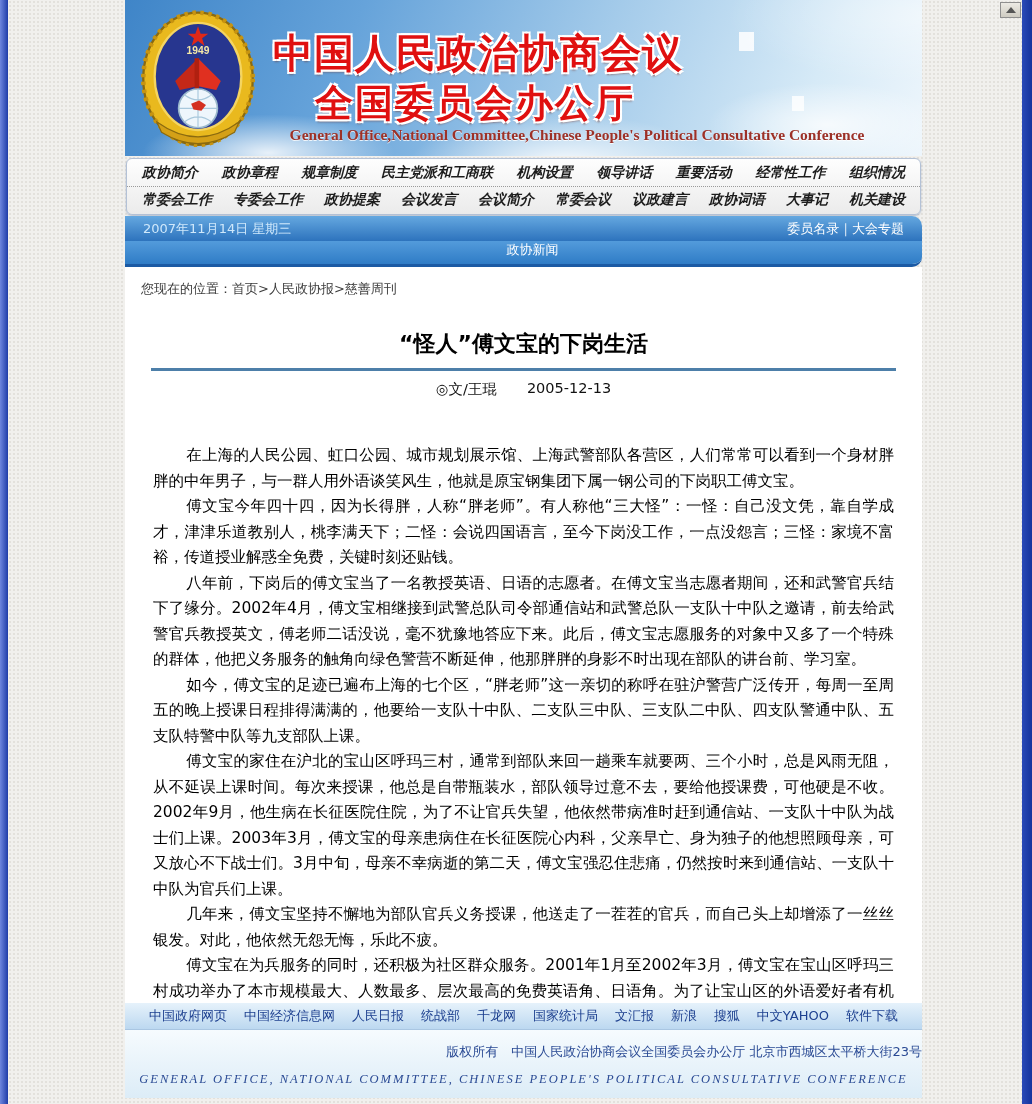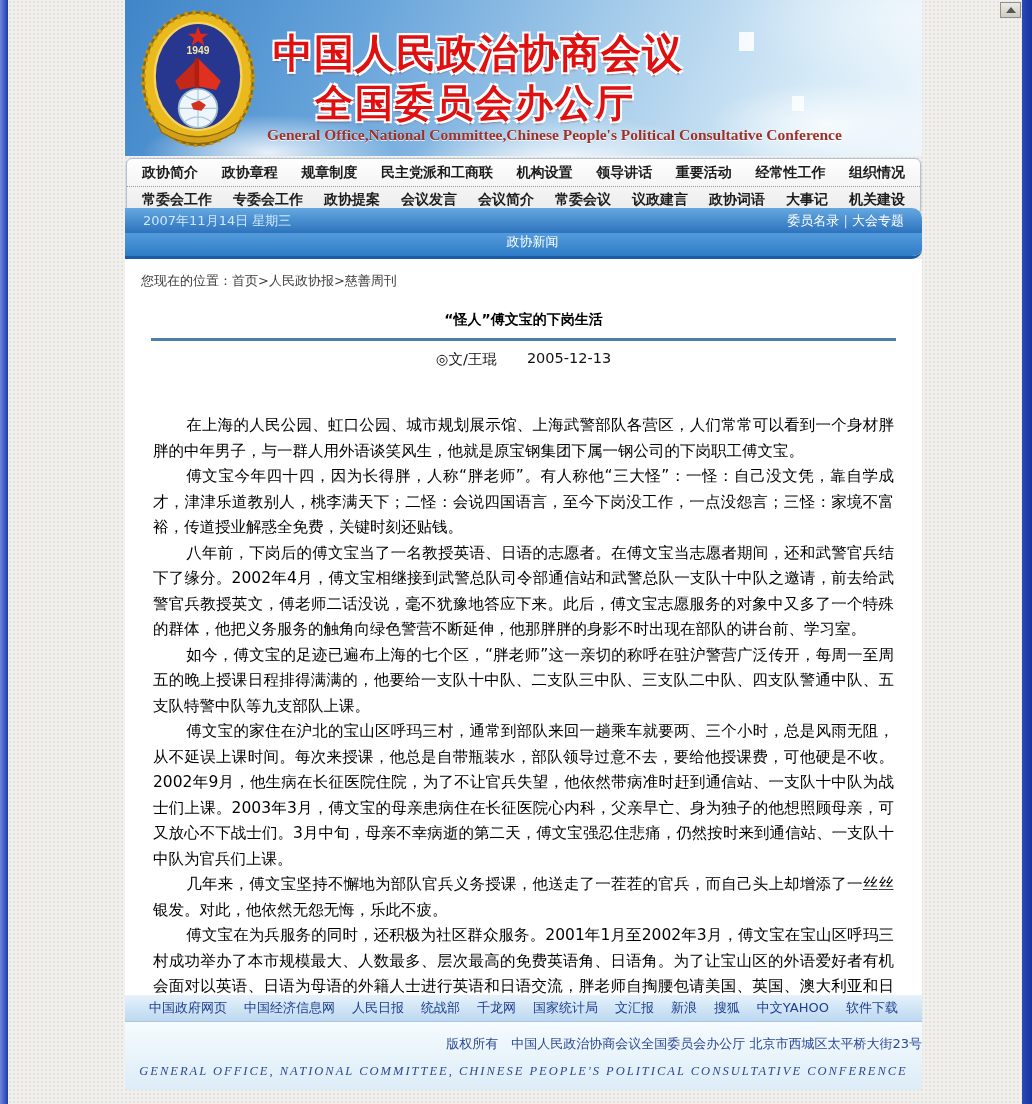--- a/index.html
+++ b/index.html
@@ -33,26 +33,26 @@
     background:rgba(255,255,255,.85); }
   .banner::after{ content:""; position:absolute; right:118px; top:96px; width:12px; height:15px;
     background:rgba(255,255,255,.8); }
   .emblem{ position:absolute; left:16px; top:10px; }
   .hdr-t1{ position:absolute; left:148px; top:26px; font-size:40px; font-weight:bold;
     letter-spacing:1px; color:#e01010;
     text-shadow:-2px -2px 0 #fff,2px -2px 0 #fff,-2px 2px 0 #fff,2px 2px 0 #fff,0 3px 2px rgba(120,40,20,.45); }
   .hdr-t2{ position:absolute; left:190px; top:78px; font-size:38px; font-weight:bold;
     letter-spacing:2px; color:#e01010;
     text-shadow:-2px -2px 0 #fff,2px -2px 0 #fff,-2px 2px 0 #fff,2px 2px 0 #fff,0 3px 2px rgba(120,40,20,.45); }
-  .hdr-en{ position:absolute; left:142px; top:126px; width:620px; 
+  .hdr-en{ position:absolute; left:142px; top:126px; width:620px; text-align:center;
     font-family:"Liberation Serif",serif; font-weight:bold; font-size:15.5px; color:#9c3128;
     text-shadow:0 1px 0 rgba(255,255,255,.8); }
 
   
-  .navwrap{ height:52px; padding-top:2px; background:transparent; }
+  .navwrap{ height:60px; padding-top:2px; background:transparent;font-style:italic; }
   .navbar{ height:57px; margin:0 1px; background:linear-gradient(#fefefe,#ebebeb);
     border:1px solid #b3c1d6; border-radius:6px; box-shadow:0 1px 2px rgba(60,90,140,.35); }
   .nav-row{ display:flex; justify-content:space-between; align-items:center;
     height:27px; padding:0 15px; }
   .nav-row + .nav-row{ border-top:1px dotted #9a9a9a; }
   .nav-row span{ font-size:14px; font-weight:bold; color:#1c1c1c; cursor:pointer; white-space:nowrap; }
 
   
   .bluebars{ border-radius:0 10px 10px 0; overflow:hidden; border-bottom:3px solid #1b5aa4; }
   .datebar{ height:25px; background:linear-gradient(#65a8e0,#2d73bd); display:flex;
@@ -61,21 +61,21 @@
   .datebar .right{ display:flex; color:#fff;margin-left:48px; }
   .datebar .right span{ cursor:pointer; }
   .subnav{ height:23px; background:linear-gradient(#539bdb,#2f7cc6); display:flex;
     align-items:center; gap:16px; padding-left:18px; font-size:13px; color:#fff;flex-direction:column; }
   .subnav span{ cursor:pointer; }
 
   
   .content{ background:#fff; height:735px; overflow:hidden; }
   .breadcrumb{ margin:13px 0 0 16px; font-size:13px; color:#3c3c3c; }
   .breadcrumb .path{ cursor:pointer; }
-  .article-title{ text-align:center; margin-top:21px; font-size:14px; font-weight:bold; color:#000; }
+  .article-title{ text-align:center; margin-top:31px; font-size:22px; font-weight:bold; color:#000; }
   .title-rule{ height:3px; background:#4d7fa9; margin:9px 26px 0 26px; }
   .byline{ display:flex; justify-content:center; gap:30px; margin-top:9px; font-size:14.5px; color:#111; }
   .article-body{ margin:44px 28px 0 28px; font-size:15.5px; line-height:25.5px; color:#000;
     text-align:justify; }
   .article-body p{ text-indent:2.15em; margin:0; }
 
   
   .footbar{ height:28px; background:linear-gradient(#e6f2fb,#bcd8f0); border-top:1px solid #fff;
     border-bottom:1px solid #a9c6e2; display:flex; justify-content:space-between; align-items:center;
     padding:0 24px; }

